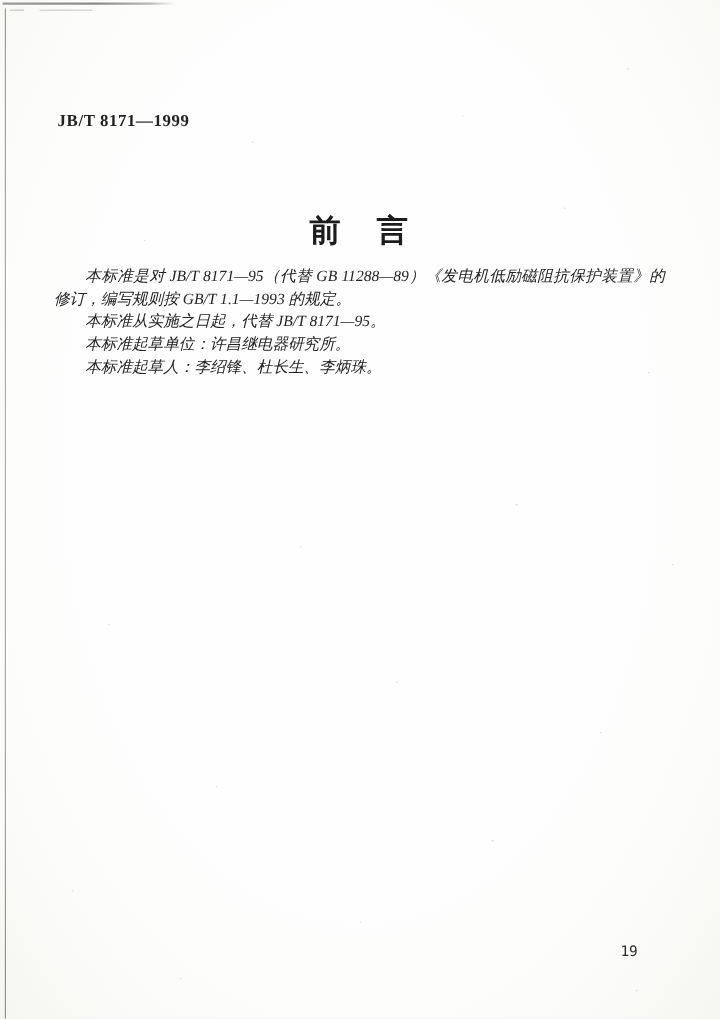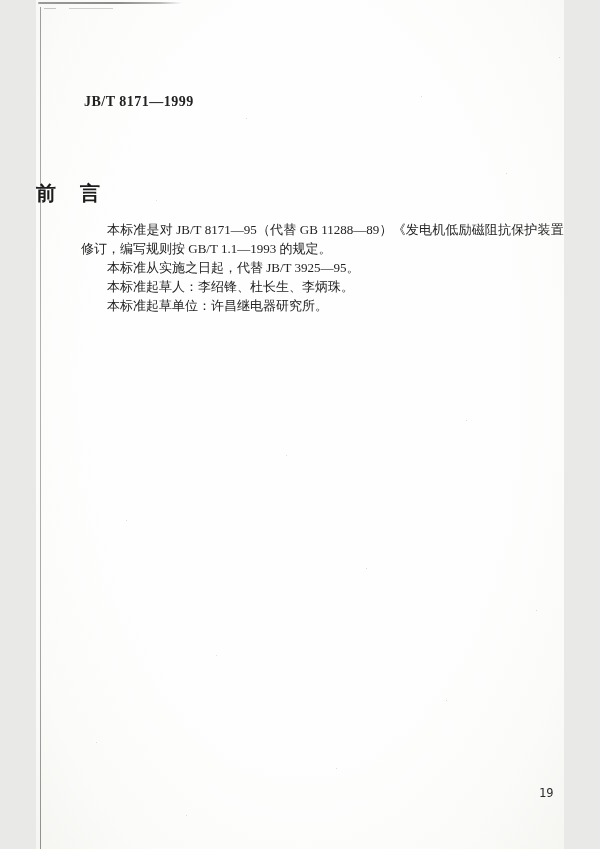--- a/index.html
+++ b/index.html
@@ -2,21 +2,21 @@
 <html><head>
 <meta charset="utf-8">
 <style>
   html, body {
     margin: 0;
     padding: 0;
     background: #e9e9e7;
   }
   .page {
     position: relative;
-    width: 528px;
+    width: 600px;
     height: 849px;
     margin: 0 auto;
     background: radial-gradient(ellipse at 50% 45%, #fefefe 55%, #fbfbf9 82%, #f5f5f2 100%);
     overflow: hidden;
     font-family: "Liberation Serif", "DejaVu Serif", serif;
     color: #1f1f1f;
   }
 
   
   .scan-line-top {
@@ -76,47 +76,49 @@
     letter-spacing: 0.5px;
     color: #222;
   }
 
   .doc-title {
     position: absolute;
     left: 0;
     top: 179px;
     width: 100%;
     margin: 0;
-    font-size: 20px;
+    text-align: center;
+    font-size: 26px;
     line-height: 28px;
     font-weight: bold;
     white-space: pre;
     letter-spacing: 2px;
     color: #1c1c1c;
   }
 
   .doc-body {
     position: absolute;
     left: 45px;
     top: 220px;
     width: 509px;
     font-size: 13px;
     line-height: 19px;
     text-align: justify;
     color: #232323;
+    font-style: italic;
   }
   .doc-body p {
     margin: 0;
     padding: 0;
     text-indent: 2em;
   }
 
   .page-number {
     position: absolute;
-    left: 503px;
+    left: 517px;
     top: 786px;
     font-size: 12px;
     line-height: 14px;
     color: #2a2a2a;
     font-family: "DejaVu Sans Mono", "Liberation Mono", monospace;
   }
 </style>
 </head>
 <body>
 
@@ -127,20 +129,20 @@
   <div class="scan-dash-2"></div>
   <div class="scan-line-left"></div>
   <div class="noise"></div>
 
   <div class="doc-header">JB/T 8171—1999</div>
 
   <h1 class="doc-title">前　言</h1>
 
   <div class="doc-body">
     <p>本标准是对 JB/T 8171—95（代替 GB 11288—89）《发电机低励磁阻抗保护装置》的修订，编写规则按 GB/T 1.1—1993 的规定。</p>
-    <p>本标准从实施之日起，代替 JB/T 3925—95。</p>
+    <p>本标准从实施之日起，代替 JB/T 8171—95。</p>
+    <p>本标准起草单位：许昌继电器研究所。</p>
     <p>本标准起草人：李绍锋、杜长生、李炳珠。</p>
-    <p>本标准起草单位：许昌继电器研究所。</p>
   </div>
 
   <div class="page-number">19</div>
 
 </div>
 
 </body></html>

